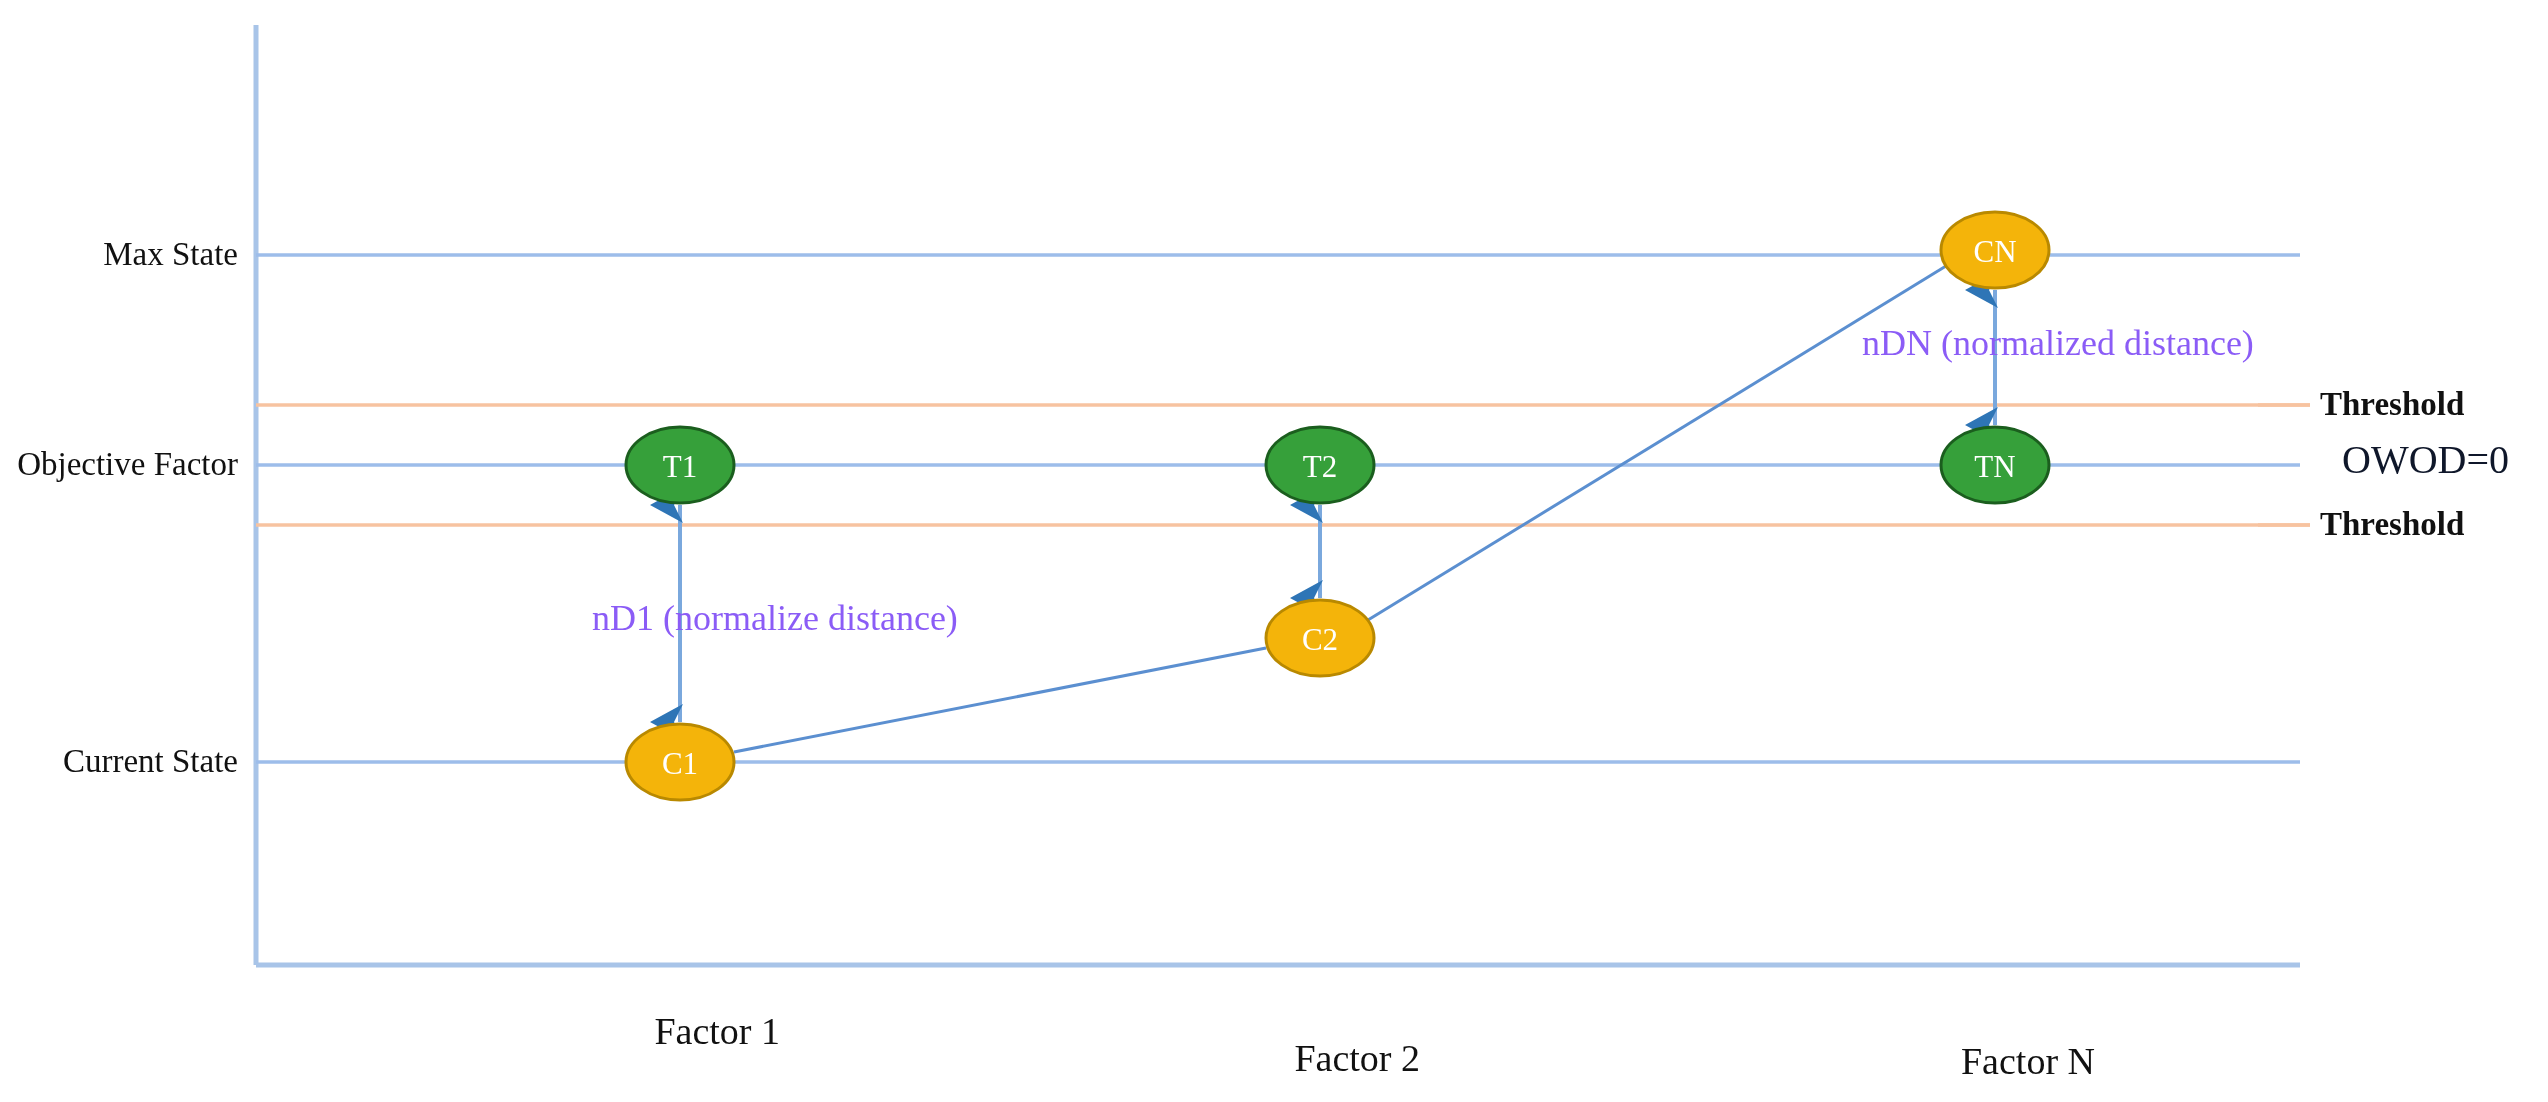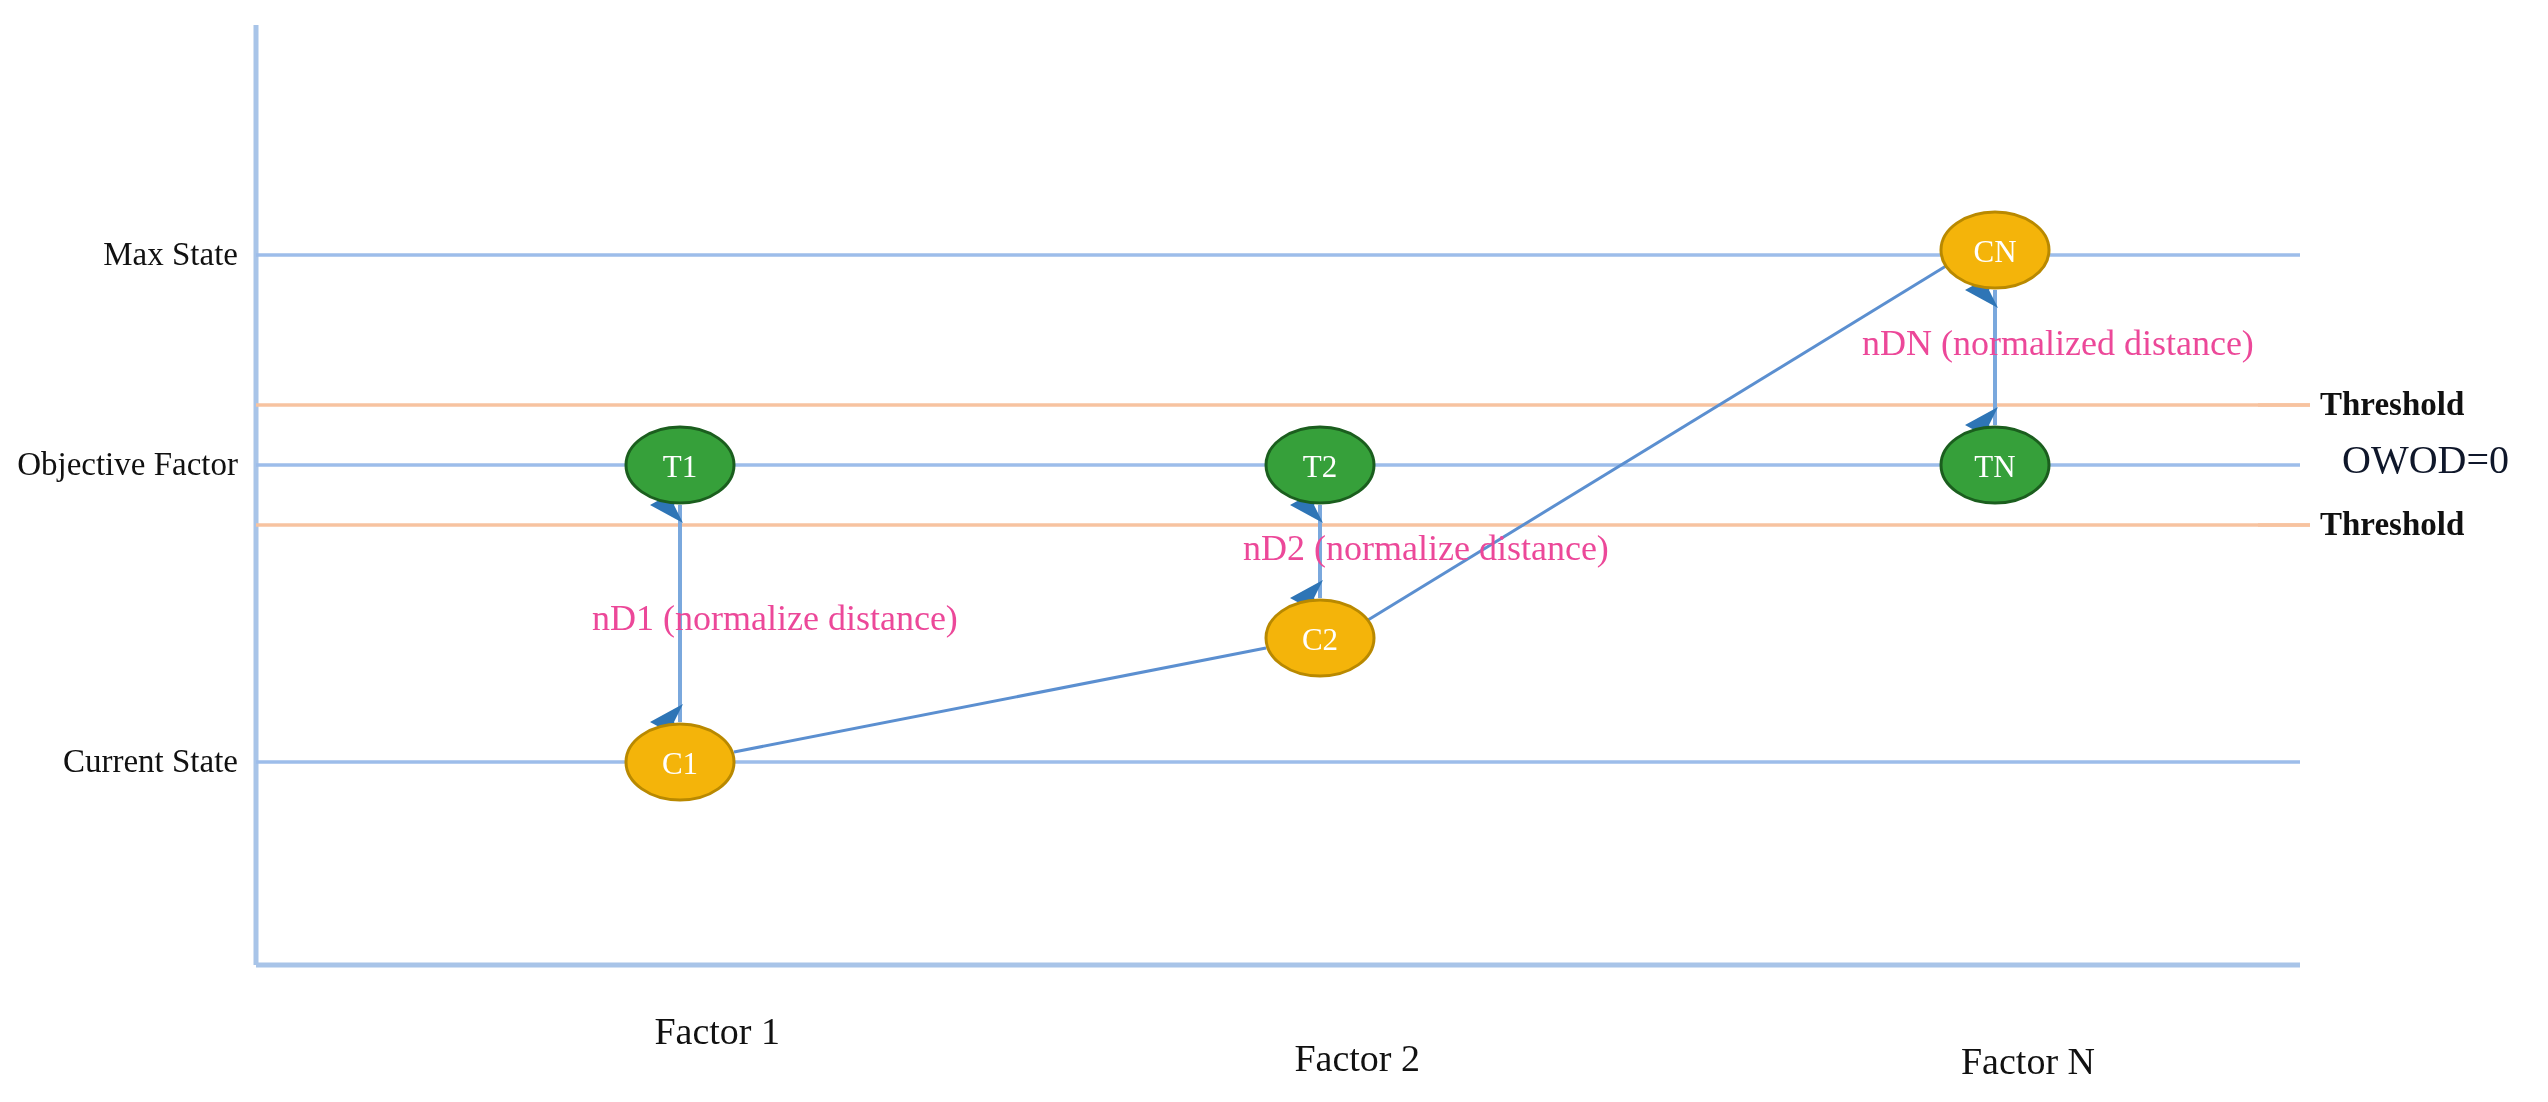--- a/index.html
+++ b/index.html
@@ -34,21 +34,21 @@
     position: absolute;
     font-size: 38px;
     color: #111111;
     white-space: nowrap;
     text-align: right;
     line-height: 1;
   }
   .dist-label {
     position: absolute;
     font-size: 36px;
-    color: #ec4899;
+    color: #8b5cf6;
     white-space: nowrap;
     line-height: 1;
   }
   .legend-label {
     position: absolute;
     font-size: 33px;
     color: #111111;
     white-space: nowrap;
     line-height: 1;
     font-weight: bold;
@@ -139,21 +139,20 @@
       <ellipse cx="1995" cy="250" rx="54" ry="38" fill="#f4b40a" stroke="#b98900" stroke-width="3"></ellipse>
       <text class="node-text" x="1995" y="251">CN</text>
     </g>
   </svg>
 
   <div class="axis-label" style="right:2310px; top:238px;">Max State</div>
   <div class="axis-label" style="right:2310px; top:448px;">Objective Factor</div>
   <div class="axis-label" style="right:2310px; top:745px;">Current State</div>
 
   <div class="dist-label" style="left:592px; top:600px;">nD1 (normalize distance)</div>
-  <div class="dist-label" style="left:1243px; top:530px;">nD2 (normalize distance)</div>
   <div class="dist-label" style="left:1862px; top:325px;">nDN (normalized distance)</div>
 
   <div class="legend-label" style="left:2320px; top:388px;">Threshold</div>
   <div class="owod-label" style="left:2342px; top:440px;">OWOD=0</div>
   <div class="legend-label" style="left:2320px; top:508px;">Threshold</div>
 
   <div class="factor-label" style="left:580px; top:1012px; width:200px;">Factor 1</div>
   <div class="factor-label" style="left:1220px; top:1039px; width:200px;">Factor 2</div>
   <div class="factor-label" style="left:1895px; top:1012px; width:200px;margin-top:30px;">Factor N</div>
 

